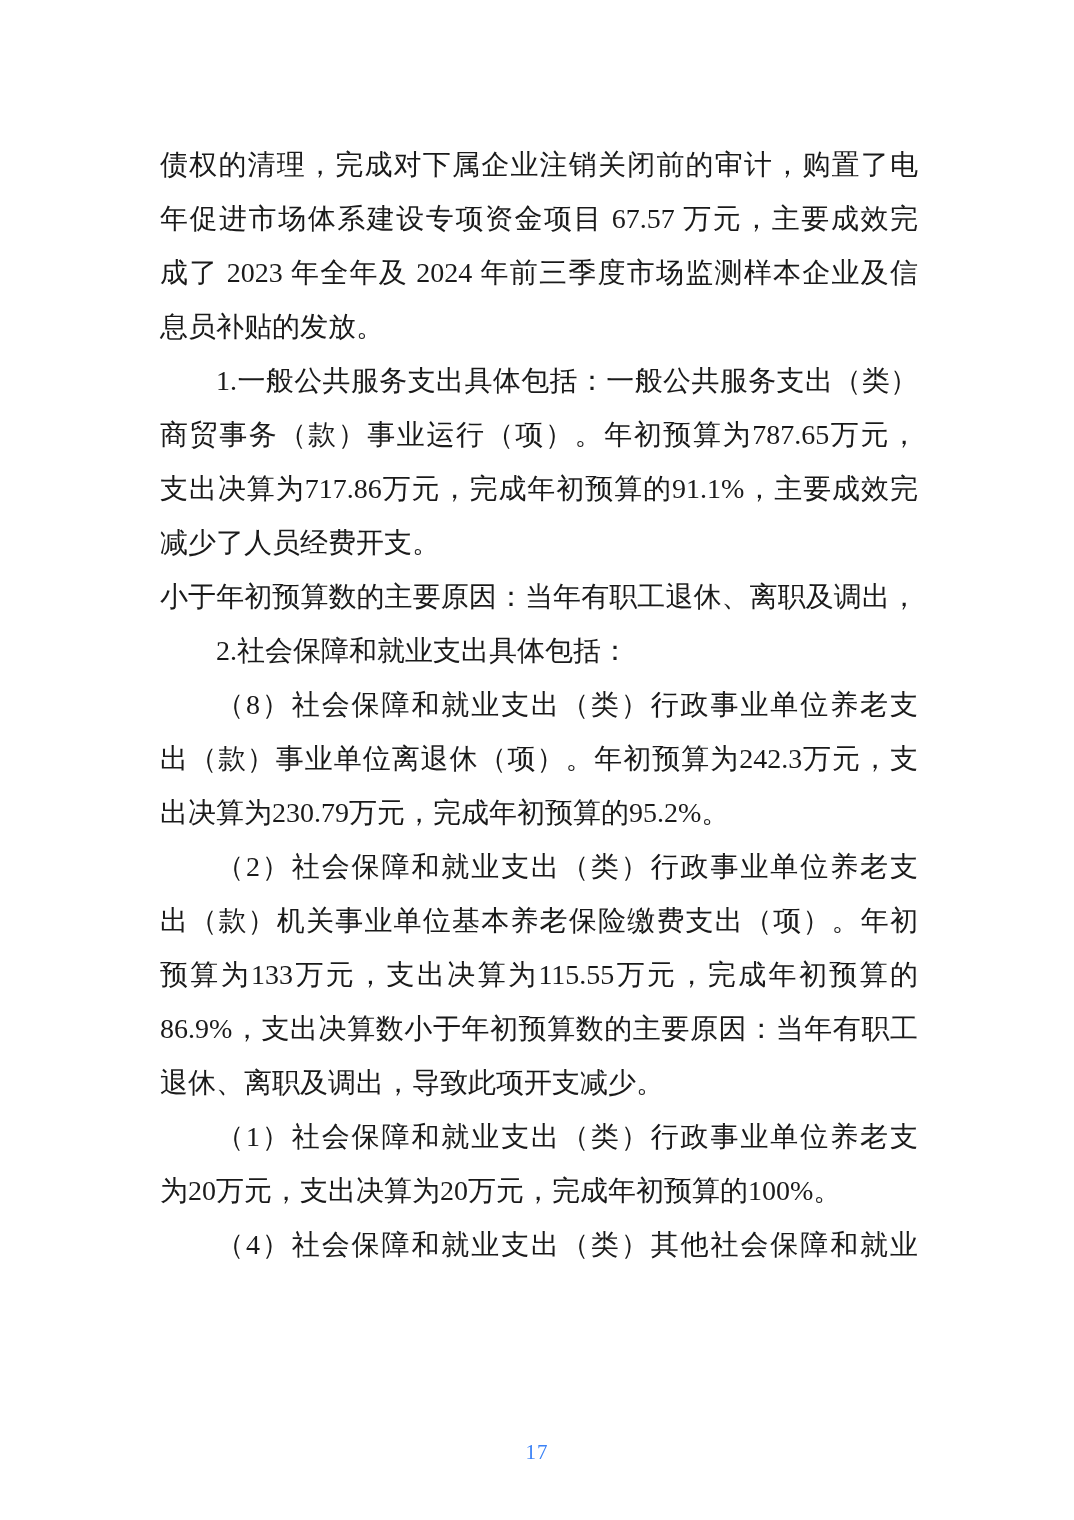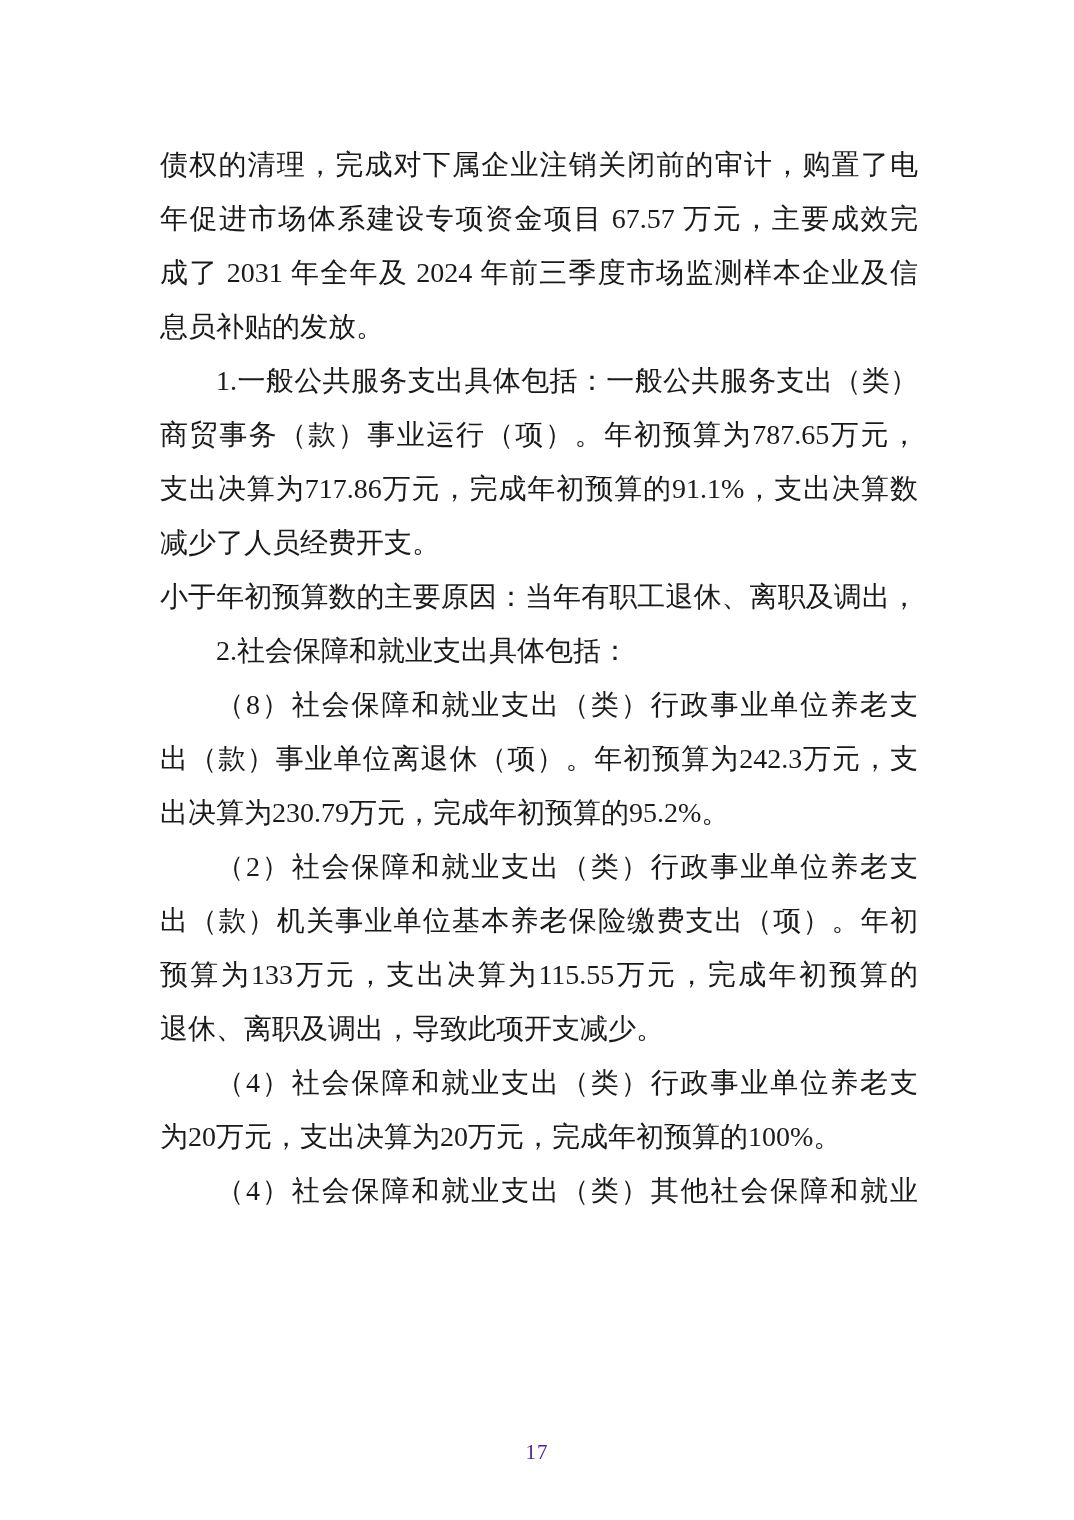--- a/index.html
+++ b/index.html
@@ -40,47 +40,48 @@
   }
   .page-footer {
     position: absolute;
     left: 0;
     top: 1440px;
     width: 1074px;
     text-align: center;
   }
   .page-number {
     font-size: 21px;
-    color: #4c1d95;
+    color: #3b82f6;
     letter-spacing: 1px;
   }
 </style>
 </head>
 <body>
 
 <div class="page">
   <div class="body-text">
 
   <div class="text-line">债权的清理，完成对下属企业注销关闭前的审计，购置了电</div>
       <div class="text-line">年促进市场体系建设专项资金项目 67.57 万元，主要成效完</div>
-      <div class="text-line">成了 2031 年全年及 2024 年前三季度市场监测样本企业及信</div>
+      <div class="text-line">成了 2023 年全年及 2024 年前三季度市场监测样本企业及信</div>
       <div class="text-line para-end">息员补贴的发放。</div>
       <div class="text-line indent">1.一般公共服务支出具体包括：一般公共服务支出（类）</div>
       <div class="text-line">商贸事务（款）事业运行（项）。年初预算为787.65万元，</div>
-      <div class="text-line">支出决算为717.86万元，完成年初预算的91.1%，支出决算数</div>
+      <div class="text-line">支出决算为717.86万元，完成年初预算的91.1%，主要成效完</div>
       <div class="text-line para-end">减少了人员经费开支。</div>
       <div class="text-line">小于年初预算数的主要原因：当年有职工退休、离职及调出，</div>
       <div class="text-line indent para-end">2.社会保障和就业支出具体包括：</div>
       <div class="text-line indent">（8）社会保障和就业支出（类）行政事业单位养老支</div>
       <div class="text-line">出（款）事业单位离退休（项）。年初预算为242.3万元，支</div>
       <div class="text-line para-end">出决算为230.79万元，完成年初预算的95.2%。</div>
       <div class="text-line indent">（2）社会保障和就业支出（类）行政事业单位养老支</div>
       <div class="text-line">出（款）机关事业单位基本养老保险缴费支出（项）。年初</div>
       <div class="text-line">预算为133万元，支出决算为115.55万元，完成年初预算的</div>
+      <div class="text-line">86.9%，支出决算数小于年初预算数的主要原因：当年有职工</div>
       <div class="text-line para-end">退休、离职及调出，导致此项开支减少。</div>
-      <div class="text-line indent">（4）社会保障和就业支出（类）行政事业单位养老支</div>
+      <div class="text-line indent">（1）社会保障和就业支出（类）行政事业单位养老支</div>
       <div class="text-line para-end">为20万元，支出决算为20万元，完成年初预算的100%。</div>
       <div class="text-line indent">（4）社会保障和就业支出（类）其他社会保障和就业</div>
     </div>
   <div class="page-footer">
     <span class="page-number">17</span>
   </div>
 </div>
 
 </body></html>

